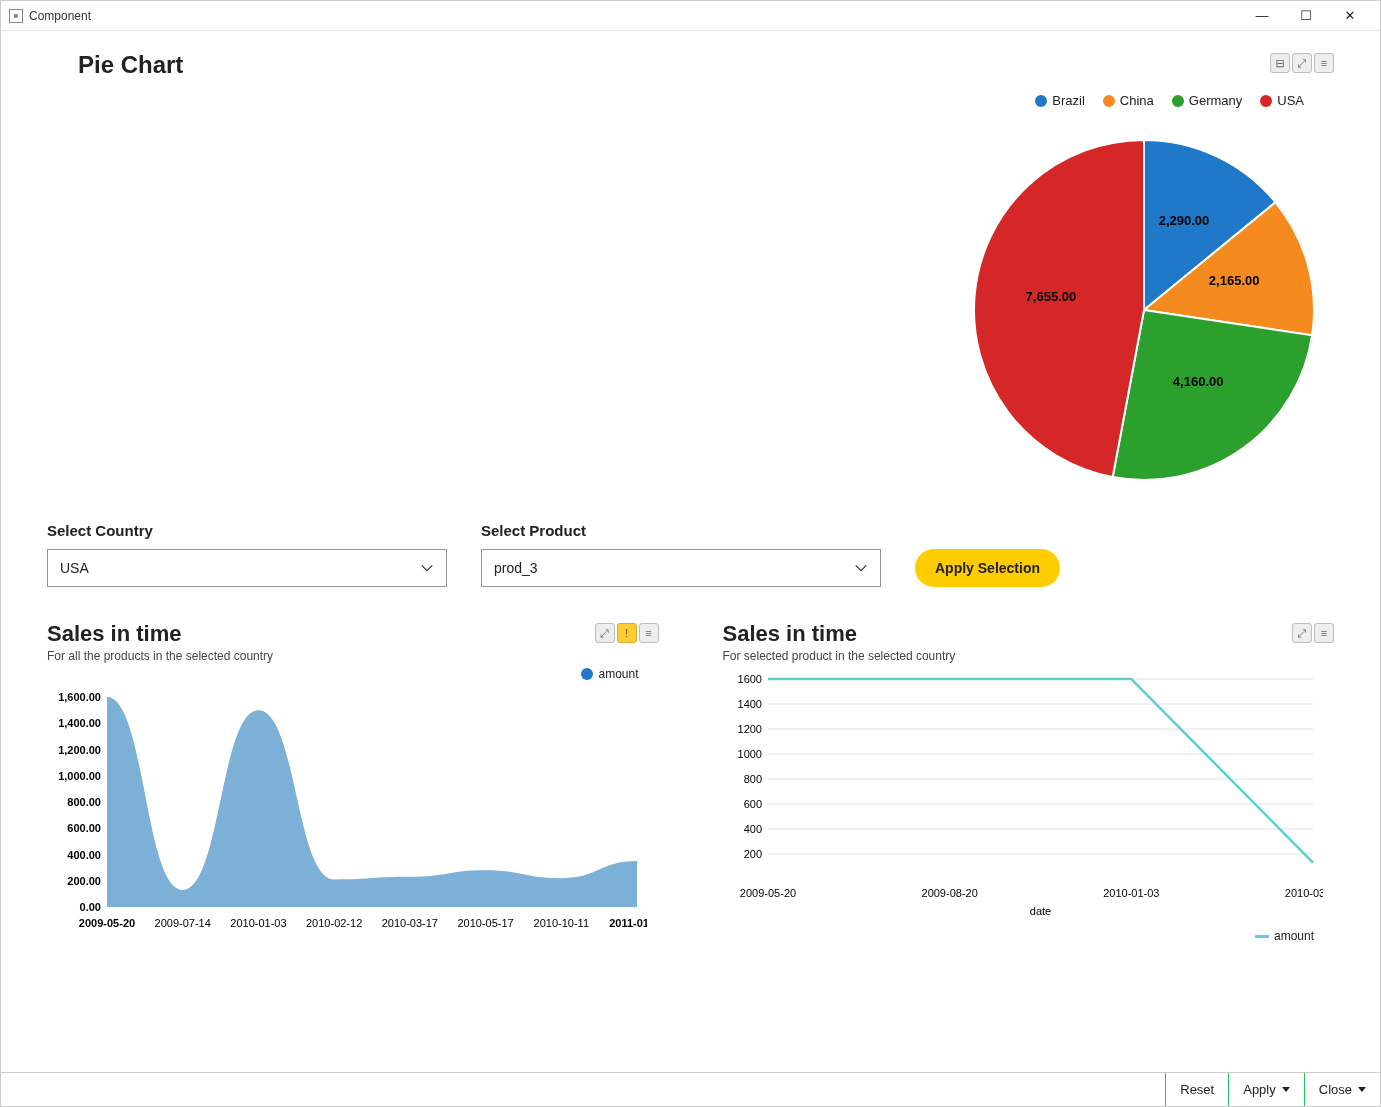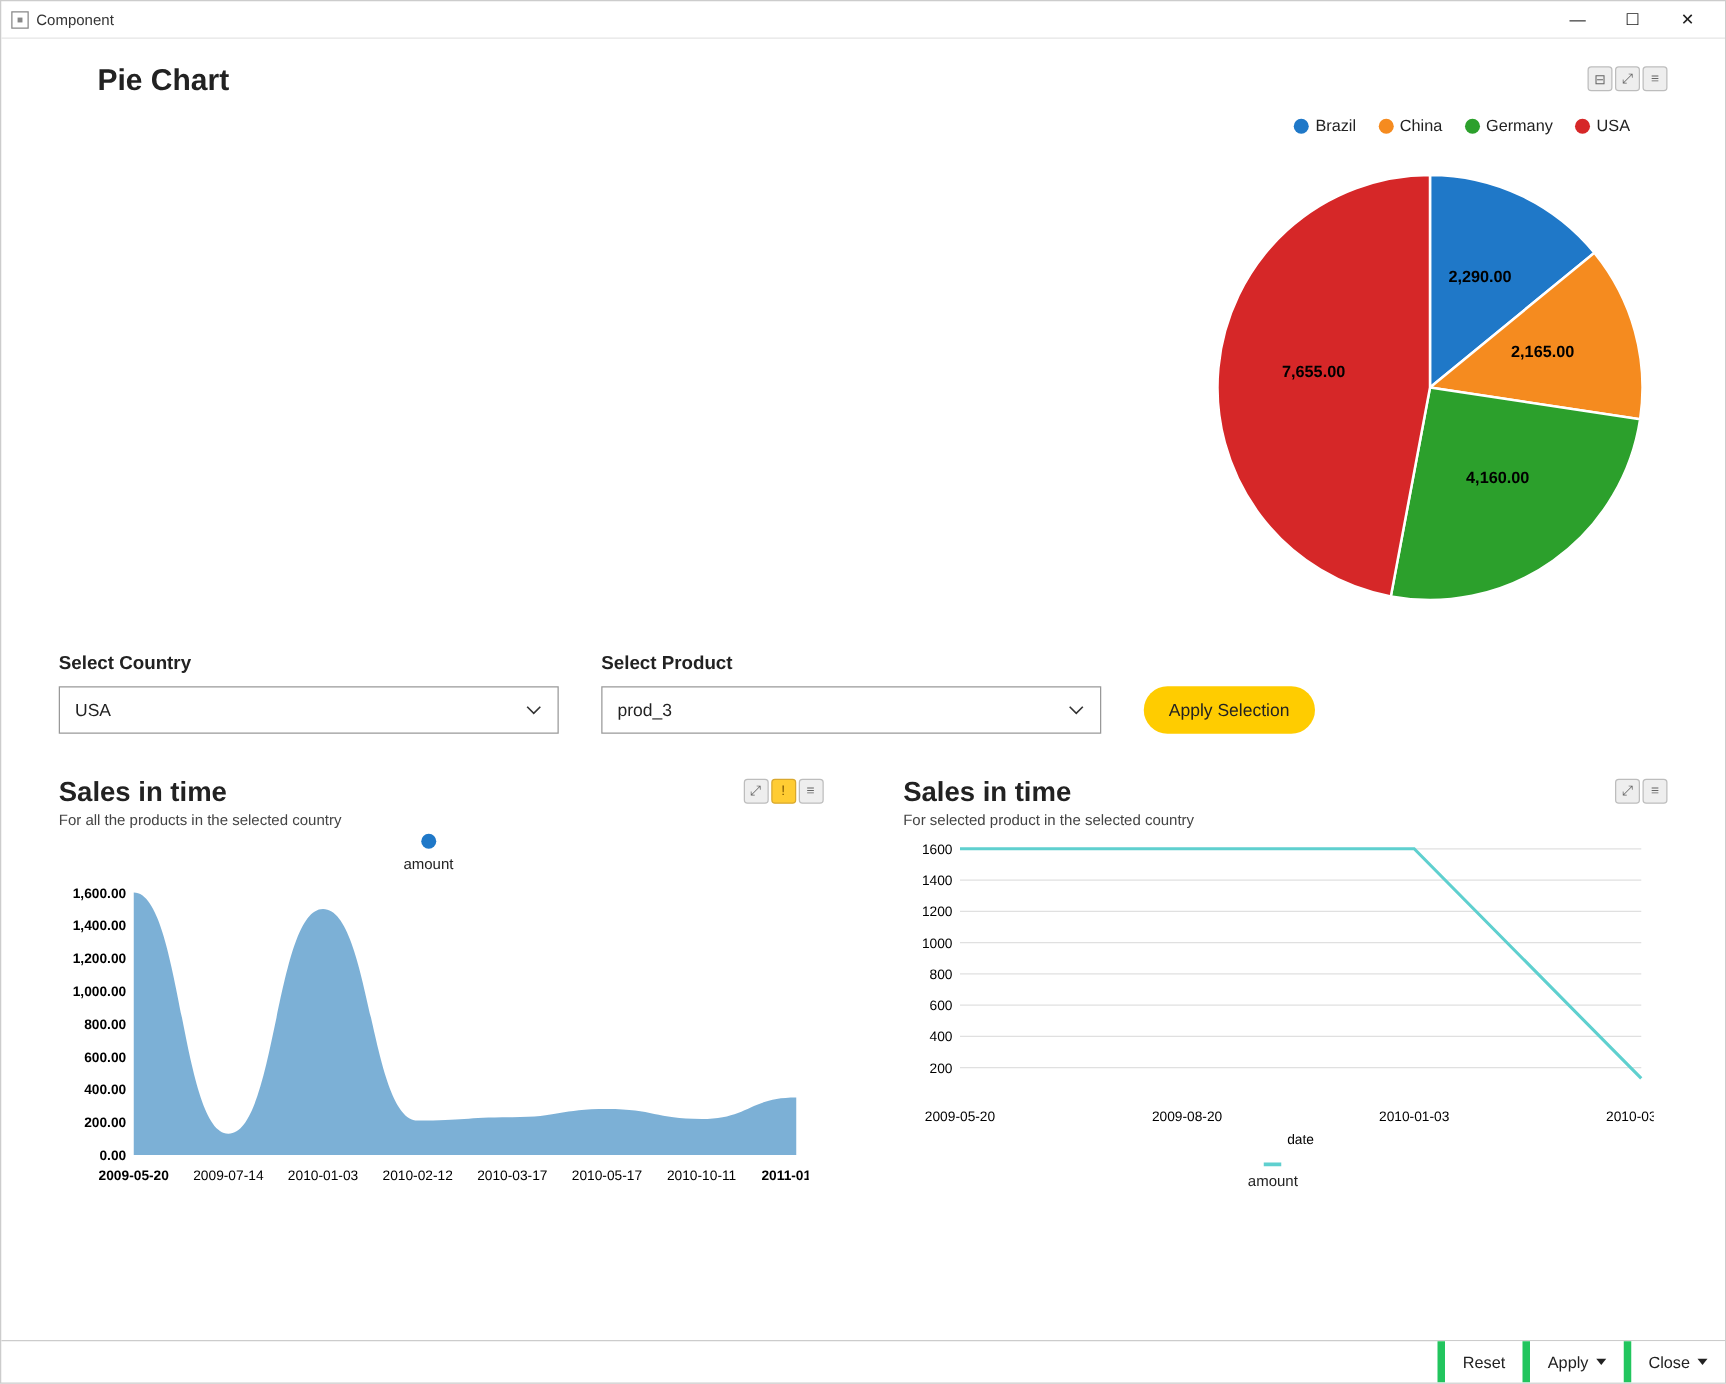--- a/index.html
+++ b/index.html
@@ -117,21 +117,21 @@
     color: #222;
     background: #fff;
   }
   .chev { width: 14px; height: 14px; }
   .apply-btn {
     background: #ffcc00;
     border: none;
     border-radius: 20px;
     padding: 10px 20px;
     font-size: 14px;
-    font-weight: 400;
+    font-weight: 700;
     color: #222;
     height: 38px;
     align-self: flex-end;
     margin-bottom: 0px;
   }
 
   
   .lower {
     display: flex;
     gap: 64px;
@@ -147,34 +147,33 @@
   .mini-sub {
     font-size: 12px; color: #444;
     margin-top: 2px;
   }
   .mini-legend {
     font-size: 12px; color: #222;
     display: flex; align-items: center; gap: 5px;
     justify-content: flex-end;
     padding-right: 20px;
     margin-top: 4px;
-    flex-direction: column;
   }
   .plot-box { position: relative; margin-top: 6px; }
 
   
   .footer {
     height: 34px;
     border-top: 1px solid #ccc;
     display: flex;
     justify-content: flex-end;
     align-items: stretch;
   }
   .fbtn {
-    border-left: 6px solid #22c55e;
+    border-left: 1px solid #22c55e;
     padding: 0 14px;
     display: flex; align-items: center; gap: 6px;
     font-size: 13px;
     color: #222;
     background: #fff;
   }
   .caret-down {
     width: 0; height: 0;
     border-left: 4px solid transparent;
     border-right: 4px solid transparent;

